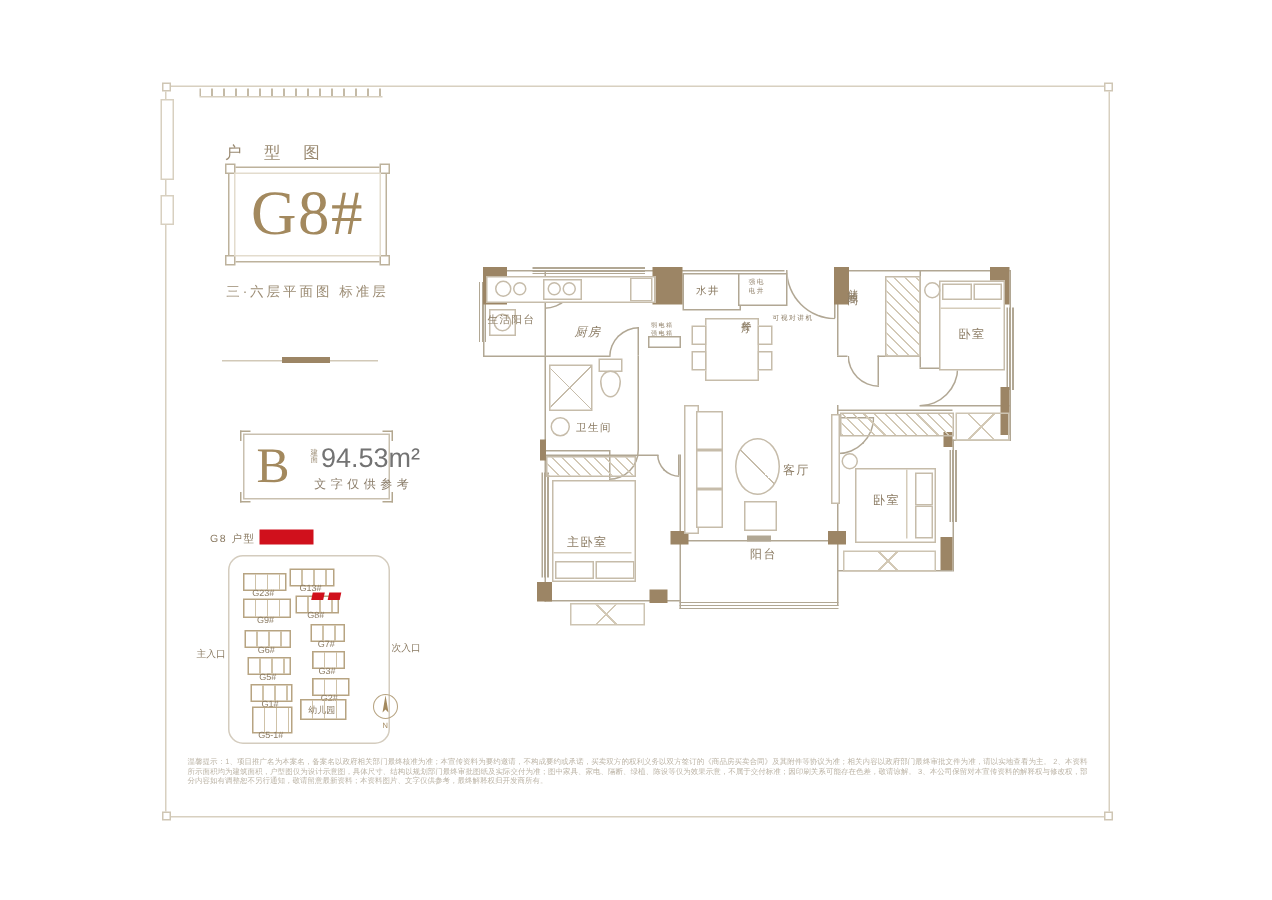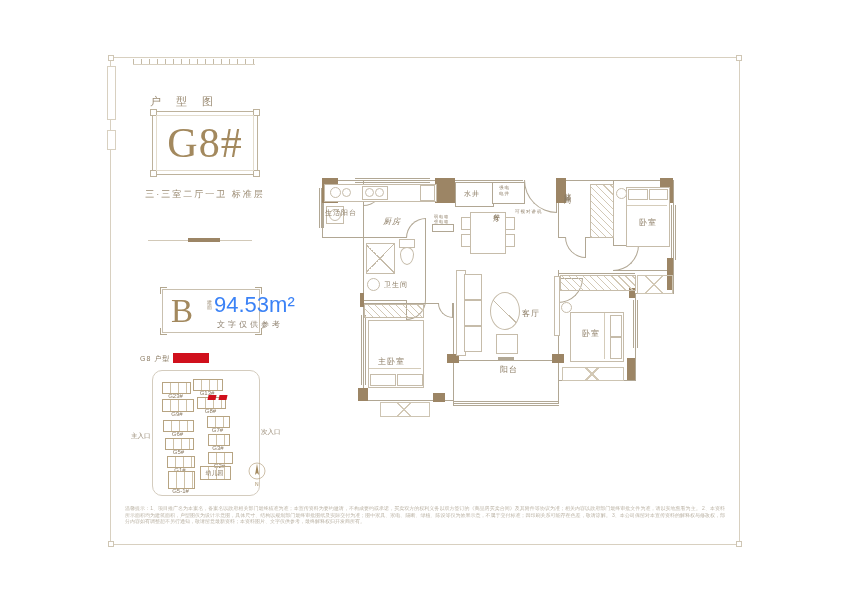--- a/index.html
+++ b/index.html
@@ -24,21 +24,21 @@
   #divider{position:absolute;left:148px;top:240px;width:104px;height:1px;background:#d2c9b8;}
   #dividerThick{position:absolute;left:188px;top:238px;width:32px;height:4px;background:#9c8565;}
   #bbox{position:absolute;left:162px;top:289px;width:96px;height:42px;border:1px solid #c9c0af;background:#fff;}
   .crn{position:absolute;width:6px;height:6px;}
   #bbox .row{display:flex;align-items:center;height:100%;padding-left:8px;}
   #bbox .bletter{font-family:"Liberation Serif","DejaVu Serif",serif;font-size:33px;color:#a3895e;line-height:1;}
   #bbox .vsep{width:1px;height:28px;background:#cfc6b5;margin:0 5px 0 7px;}
   #bbox .areaWrap{display:flex;flex-direction:column;align-items:center;}
   #bbox .arealine{display:flex;align-items:center;}
   #bbox .mini{font-size:5px;line-height:5px;color:#9b8b73;width:9px;text-align:center;}
-  #bbox .areaval{font-size:22px;color:#3b82f6;letter-spacing:0;}
+  #bbox .areaval{font-size:18px;color:#737373;letter-spacing:0;}
   #bbox .roomsdesc{font-size:8px;letter-spacing:3px;color:#8b7d6a;margin-top:1px;}
   
   #siteplan{position:absolute;left:135px;top:352px;width:150px;height:158px;}
   #siteLegendLbl{position:absolute;left:5px;top:2px;font-size:7px;color:#8b7b63;letter-spacing:1px;}
   #siteLegendSw{position:absolute;left:38px;top:1px;width:36px;height:10px;background:#d0101c;}
   #siteBoundary{position:absolute;left:17px;top:18px;width:106px;height:124px;border:1px solid #d4ccbe;border-radius:10px;}
   .bldg{position:absolute;border:1px solid #b7a482;background:
     repeating-linear-gradient(90deg,transparent 0 7px,#cfc2a8 7px 8px);}
   .bldgLbl{position:absolute;font-size:6px;color:#8b7b63;white-space:nowrap;transform:translateX(-50%);}
   .redunit{position:absolute;background:#d0101c;width:8px;height:5px;}
@@ -88,21 +88,21 @@
 <div id="gbox">
   <div class="gcr" style="left:-3px;top:-3px;"></div>
   <div class="gcr" style="right:-3px;top:-3px;"></div>
   <div class="gcr" style="left:-3px;bottom:-3px;"></div>
   <div class="gcr" style="right:-3px;bottom:-3px;"></div>
   <div class="inner">
       <span class="big">G8#</span>
     </div>
 </div>
 
-<div id="hsub">三·三室二厅一卫  标准层</div>
+<div id="hsub">三·六层平面图  标准层</div>
 
 <div id="divider"></div>
 <div id="dividerThick"></div>
 
 <div id="bbox">
   <div class="crn" style="left:-3px;top:-3px;border-left:1px solid #b3a78f;border-top:1px solid #b3a78f;"></div>
   <div class="crn" style="right:-3px;top:-3px;border-right:1px solid #b3a78f;border-top:1px solid #b3a78f;"></div>
   <div class="crn" style="left:-3px;bottom:-3px;border-left:1px solid #b3a78f;border-bottom:1px solid #b3a78f;"></div>
   <div class="crn" style="right:-3px;bottom:-3px;border-right:1px solid #b3a78f;border-bottom:1px solid #b3a78f;"></div>
   <div class="row">

